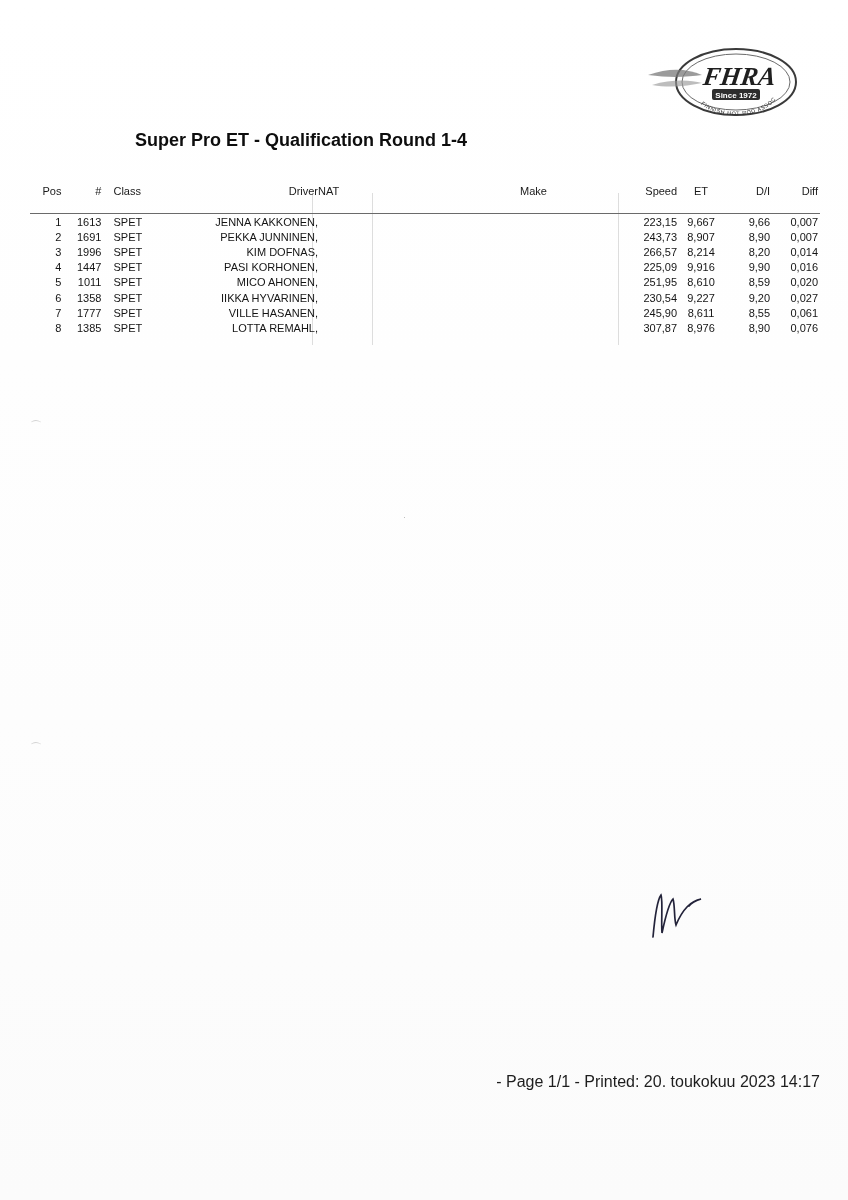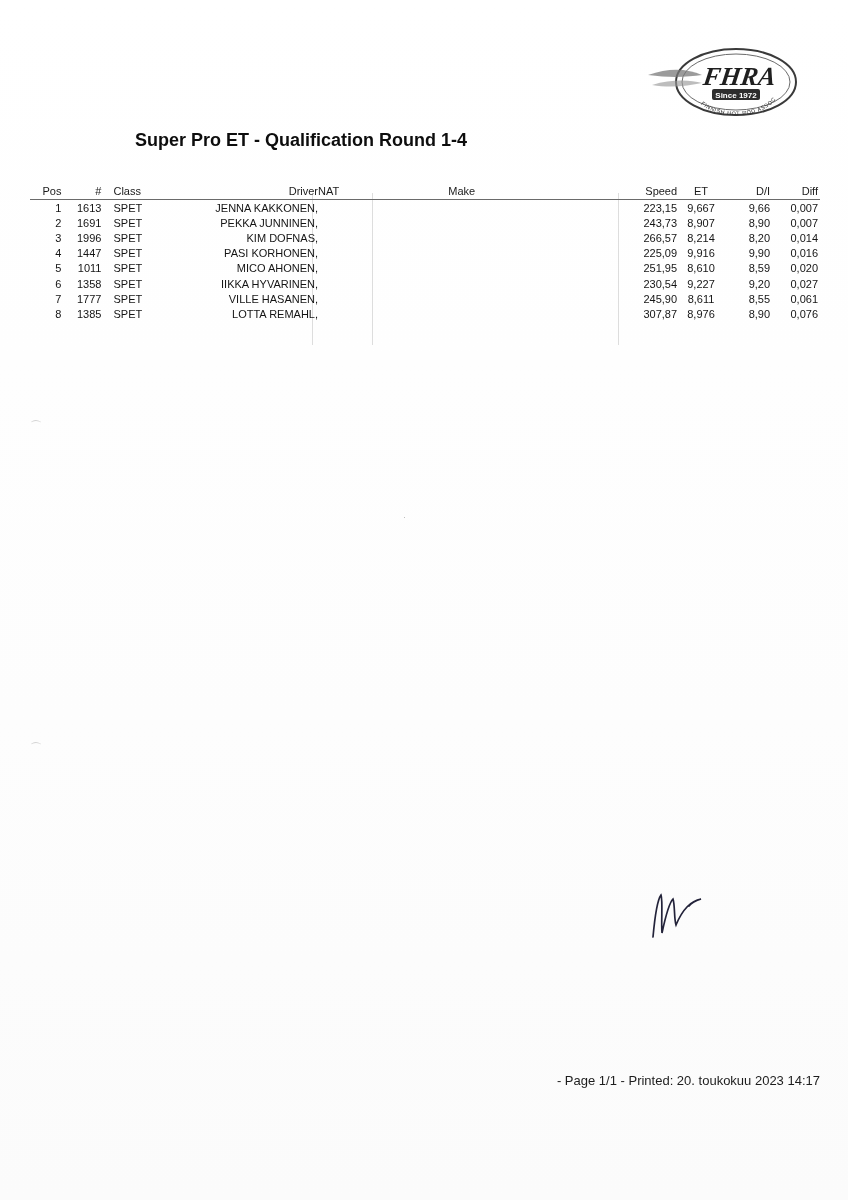--- a/index.html
+++ b/index.html
@@ -68,37 +68,37 @@
     color: #1a1a1a;
   }
 
   table.rtable {
     border-collapse: collapse;
     width: 790px;
     font-size: 11px;
   }
   table.rtable thead th {
     font-weight: normal;
-    padding: 0 0 2px 0;
+    padding: 0 0 16px 0;
     border-bottom: 1px solid #6a6a6a;
     white-space: nowrap;
     color: #1a1a1a;
   }
   table.rtable tbody td {
     padding: 1.6px 0;
     white-space: nowrap;
     color: #141414;
   }
 
   .c-pos   { width: 34px;  text-align: right; padding-right: 6px !important; }
   .c-num   { width: 36px;  text-align: right; padding-right: 8px !important; }
   .c-class { width: 46px;  text-align: left;  padding-left: 4px !important; }
   .c-driver{ width: 170px; text-align: right;  padding-left: 3px !important; }
   .c-nat   { width: 66px;  text-align: left; margin-left: 27px; }
-  .c-make  { width: 200px; text-align: center; margin-top: 44px; }
+  .c-make  { width: 200px; text-align: right; margin-top: 44px; }
   .c-spacer{ width: 92px; }
   .c-speed { width: 58px;  text-align: right; }
   .c-et    { width: 52px;  text-align: center; }
   .c-di    { width: 50px;  text-align: right; }
   .c-diff  { width: 52px;  text-align: right; padding-right: 2px !important; }
 
   
   .vrule {
     position: absolute;
     top: 193px;
@@ -109,21 +109,21 @@
   .vrule.v1 { left: 312px; }
   .vrule.v2 { left: 372px; }
   .vrule.v3 { left: 618px; }
 
   .footer {
     position: absolute;
     left: 0;
     right: 28px;
     top: 1073px;
     text-align: right;
-    font-size: 13px;
+    font-size: 16px;
     color: #1d1d1d;
   }
 
   
   .artifact {
     position: absolute;
     color: #c9c9c9;
     font-size: 12px;
     pointer-events: none;
   }

